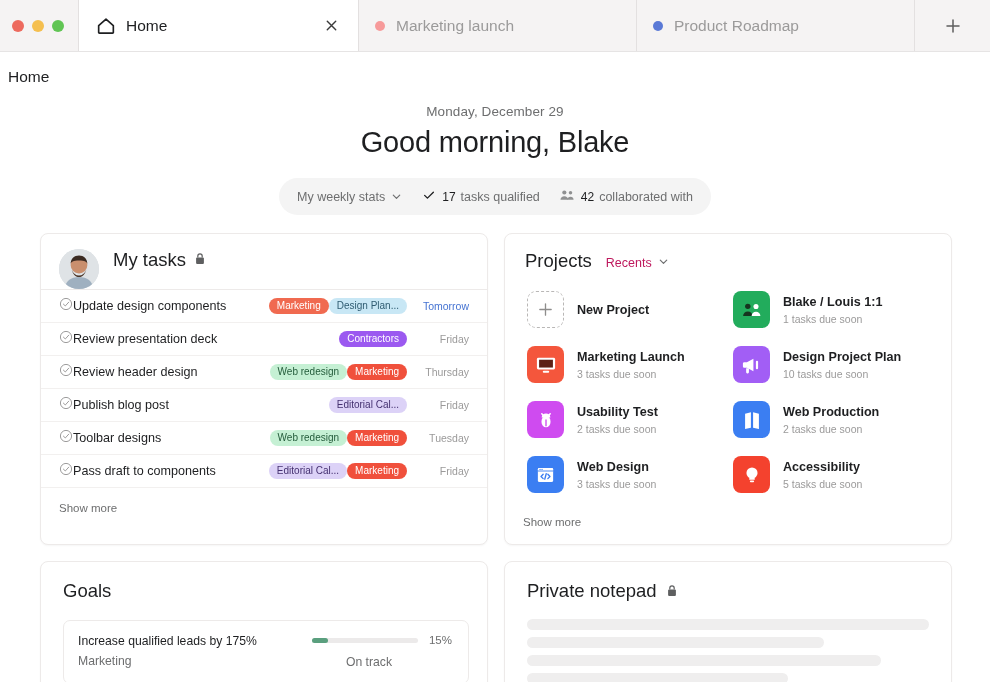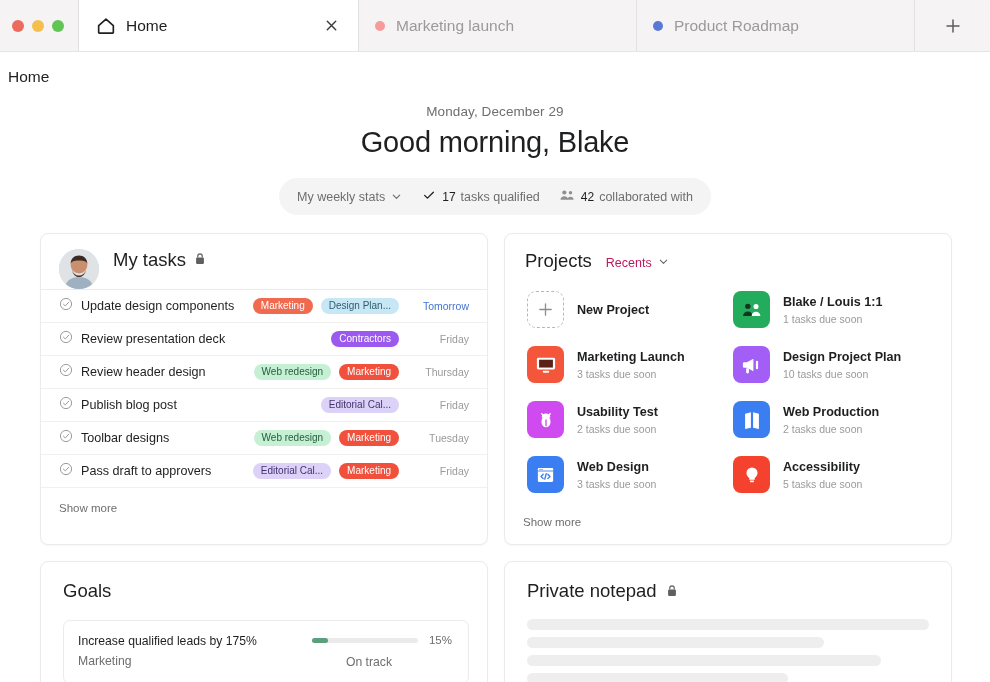--- a/index.html
+++ b/index.html
@@ -116,21 +116,21 @@
     border-bottom: 2px solid transparent; white-space: nowrap;
   }
   .ttab.sel { color: #4573d2; border-bottom-color: #4573d2; }
   .tasks-headline { border-bottom: 1px solid #edeae9; margin-top:-1px; }
 
   .task-row {
     display: flex; align-items: center;
     height: 33px;
     padding: 0 18px;
     border-bottom: 1px solid #f2f0ef;
-    gap: 8px;
+    gap: 0;
   }
   .task-name { font-size: 12.6px; color: #1e1f21; flex: 1 1 auto;
     white-space: nowrap; overflow: hidden; text-overflow: ellipsis; }
   .pill {
     font-size: 10px; border-radius: 9px; padding: 2.5px 8px;
     white-space: nowrap; flex: 0 0 auto; line-height: 1.15;
   }
   .due { font-size: 10.5px; color: #9b9a9a; width: 62px; text-align: right; flex: 0 0 auto; }
   .due.blue { color: #4573d2; }
   .showmore { font-size: 11.5px; color: #6d6e6f; padding: 14px 18px 16px 18px; }
@@ -334,21 +334,21 @@
           <span class="task-name">Toolbar designs</span>
           <span class="pill" style="background:#c5f0d4;color:#245c3b">Web redesign</span>
           <span class="pill" style="background:#f0503c;color:#ffffff">Marketing</span>
           <span class="due">Tuesday</span>
         </div>
         <div class="task-row">
           <span><svg class="check-ic" viewBox="0 0 20 20" fill="none" stroke="#9b9a9a" stroke-width="1.4">
               <circle cx="10" cy="10" r="8"></circle>
               <path d="M6.3 10.2 9 12.8 13.9 7.4" stroke-linecap="round" stroke-linejoin="round"></path>
             </svg></span>
-          <span class="task-name">Pass draft to approvers</span>
+          <span class="task-name">Pass draft to components</span>
           <span class="pill" style="background:#dcd2f7;color:#443070">Editorial Cal...</span>
           <span class="pill" style="background:#f0503c;color:#ffffff">Marketing</span>
           <span class="due">Friday</span>
         </div>
       </div>
     <div class="showmore">Show more</div>
   </div>
 
   <div class="card">
     <div class="proj-head">

